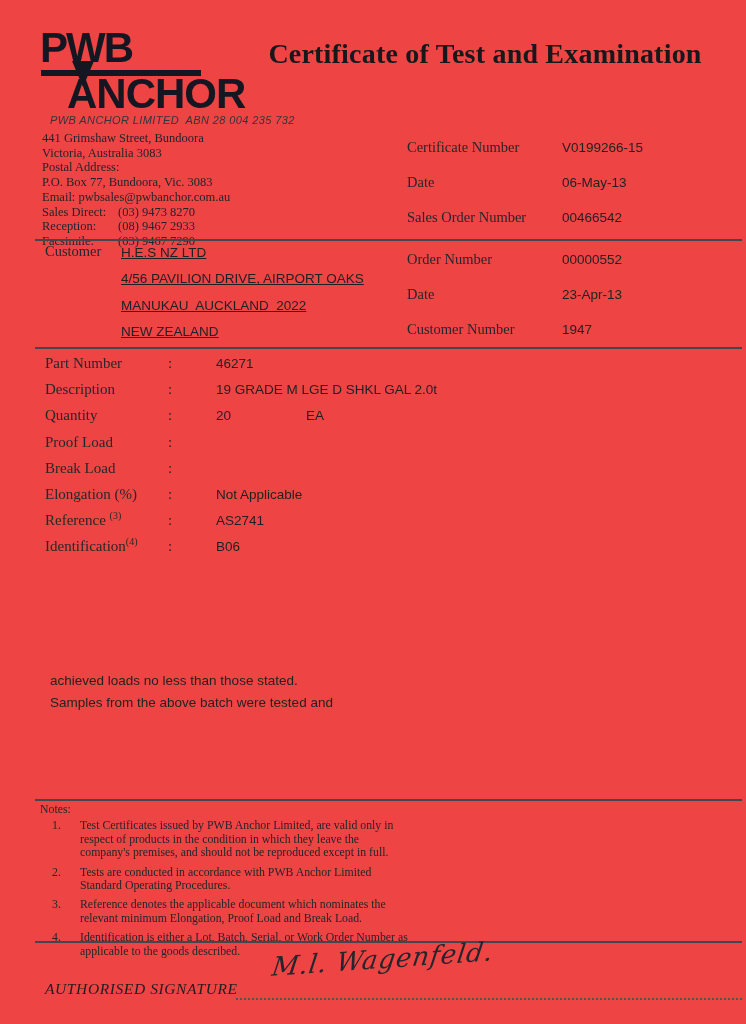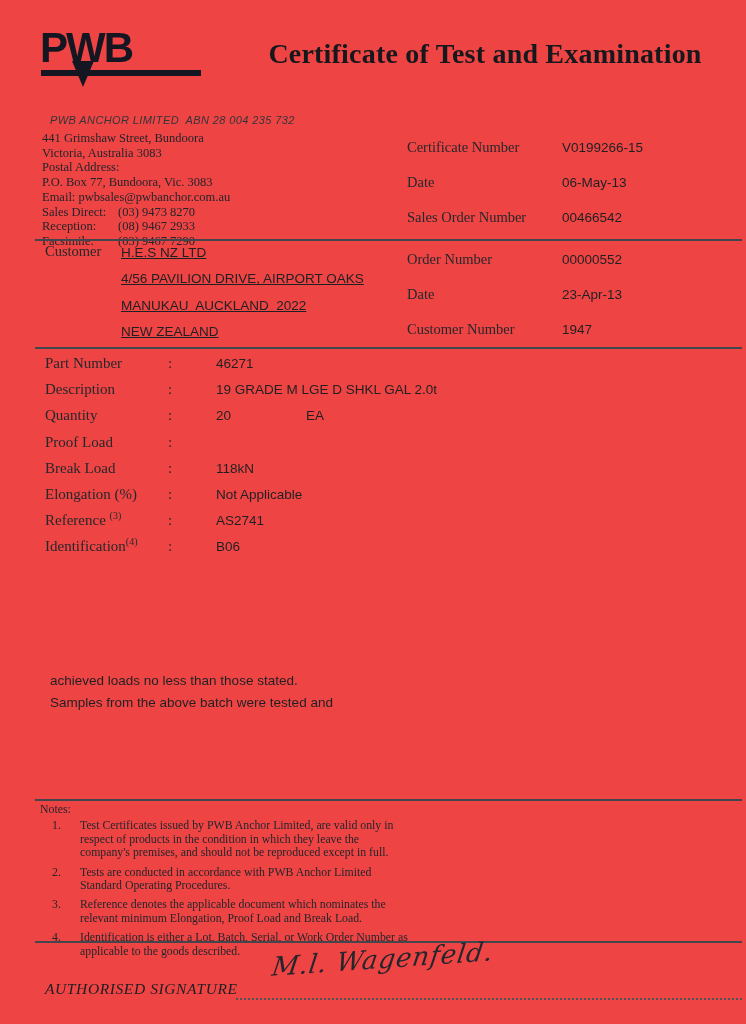--- a/index.html
+++ b/index.html
@@ -77,20 +77,21 @@
 </style>
 </head>
 <body>
 
 <div class="page">
 
   <div class="logo">
     <div class="logo-pwb">PWB</div>
     <div class="logo-rule"></div>
     <div class="logo-wedge"></div>
+    <div class="logo-anchor">ANCHOR</div>
   </div>
   <div class="abn pre">PWB ANCHOR LIMITED  ABN 28 004 235 732</div>
 
   <div class="title">Certificate of Test and Examination</div>
 
   <div class="address">
     <div>441 Grimshaw Street, Bundoora</div>
     <div>Victoria, Australia 3083</div>
     <div>Postal Address:</div>
     <div>P.O. Box 77, Bundoora, Vic. 3083</div>
@@ -169,21 +170,20 @@
       <span class="detail-colon">:</span>
       <span class="detail-value"><span class="val">20</span><span>EA</span></span>
     </div>
     <div class="detail-row">
       <span class="detail-label"><span>Proof Load</span><sup></sup></span>
       <span class="detail-colon">:</span>
     </div>
     <div class="detail-row">
       <span class="detail-label"><span>Break Load</span><sup></sup></span>
       <span class="detail-colon">:</span>
-      <span class="detail-value"><span class="val">118kN</span><span></span></span>
     </div>
     <div class="detail-row">
       <span class="detail-label"><span>Elongation (%)</span><sup></sup></span>
       <span class="detail-colon">:</span>
       <span class="detail-value"><span class="val">Not Applicable</span><span></span></span>
     </div>
     <div class="detail-row">
       <span class="detail-label"><span>Reference</span> <sup>(3)</sup></span>
       <span class="detail-colon">:</span>
       <span class="detail-value"><span class="val">AS2741</span><span></span></span>

